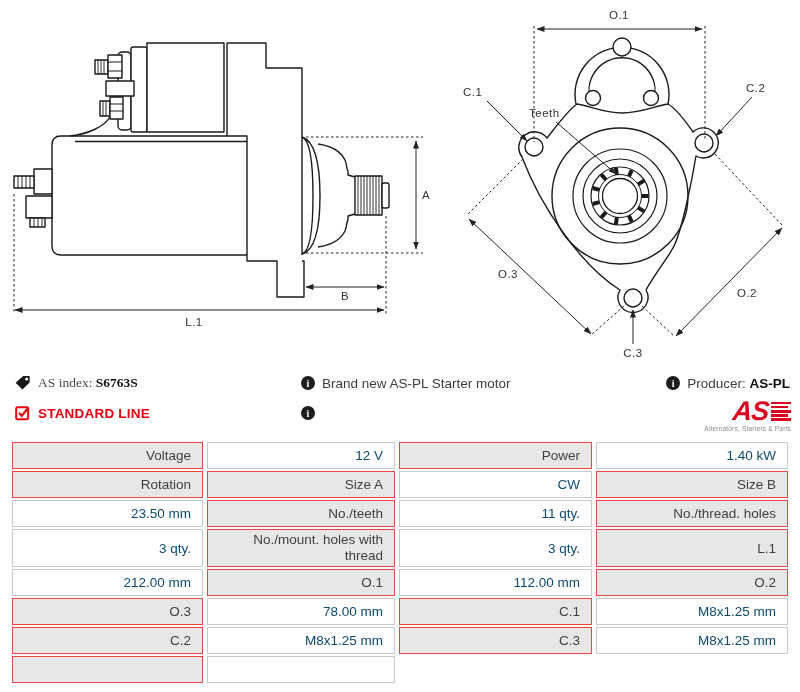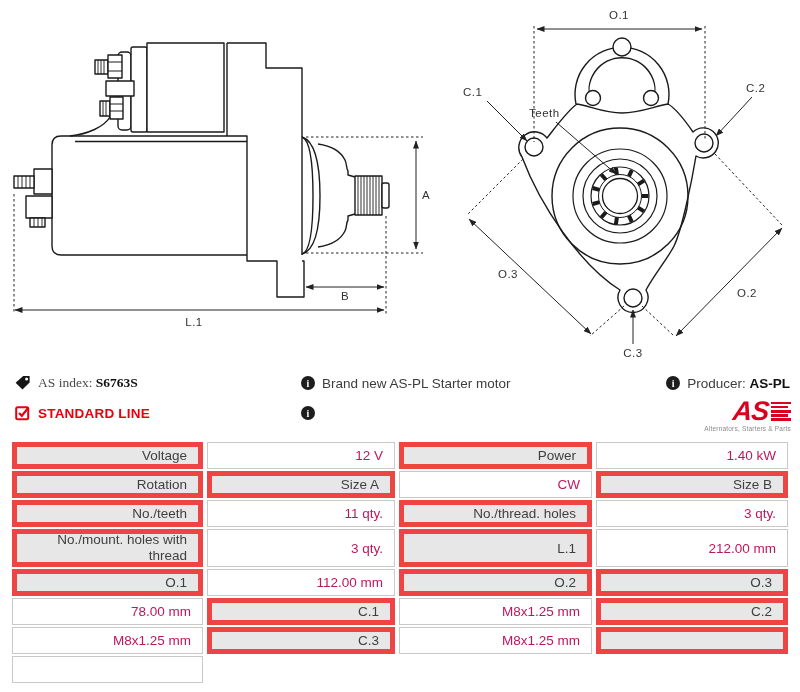--- a/index.html
+++ b/index.html
@@ -31,22 +31,22 @@
   .as-stripes i:nth-child(5){width:20px;}
   .as-tagline{font-size:6.5px;color:#8a8a8a;margin-top:2px;letter-spacing:.2px;white-space:nowrap;}
 
   
   .spec{position:absolute;left:12px;top:442px;display:grid;
         grid-template-columns:191px 188px 193px 192px;
         grid-template-rows:27px 27px 27px 38px 27px 27px 27px 27px;
         column-gap:4px;row-gap:2px;font-size:13.5px;}
   .cell{display:flex;align-items:center;justify-content:flex-end;
         padding-right:11px;box-sizing:border-box;}
-  .cell.lbl{background:#e7e7e7;border:5px solid #ef4444;color:#3f3f3f;}
-  .cell.val{background:#fff;border:1px solid #c9c9c9;color:#be185d;}
+  .cell.lbl{background:#e7e7e7;border:1px solid #ef4444;color:#3f3f3f;}
+  .cell.val{background:#fff;border:1px solid #c9c9c9;color:#0c4a6e;}
   .cell .wrapcap{display:inline-block;max-width:152px;text-align:right;line-height:16px;}
 </style>
 </head>
 <body>
 
 <div id="page">
 
   <svg id="diagL" class="diag" width="440" height="360" viewBox="0 0 440 360">
     <defs>
       <marker id="aL" viewBox="0 0 8 6" refX="7.5" refY="3" markerWidth="8" markerHeight="6" orient="auto-start-reverse">
@@ -246,20 +246,23 @@
     <div class="cell lbl">
         <span>Size A</span>
       </div>
     <div class="cell val">
         <span>CW</span>
       </div>
 
     <div class="cell lbl">
         <span>Size B</span>
       </div>
+    <div class="cell val">
+        <span>23.50 mm</span>
+      </div>
     <div class="cell lbl">
         <span>No./teeth</span>
       </div>
     <div class="cell val">
         <span>11 qty.</span>
       </div>
 
     <div class="cell lbl">
         <span>No./thread. holes</span>
       </div>

